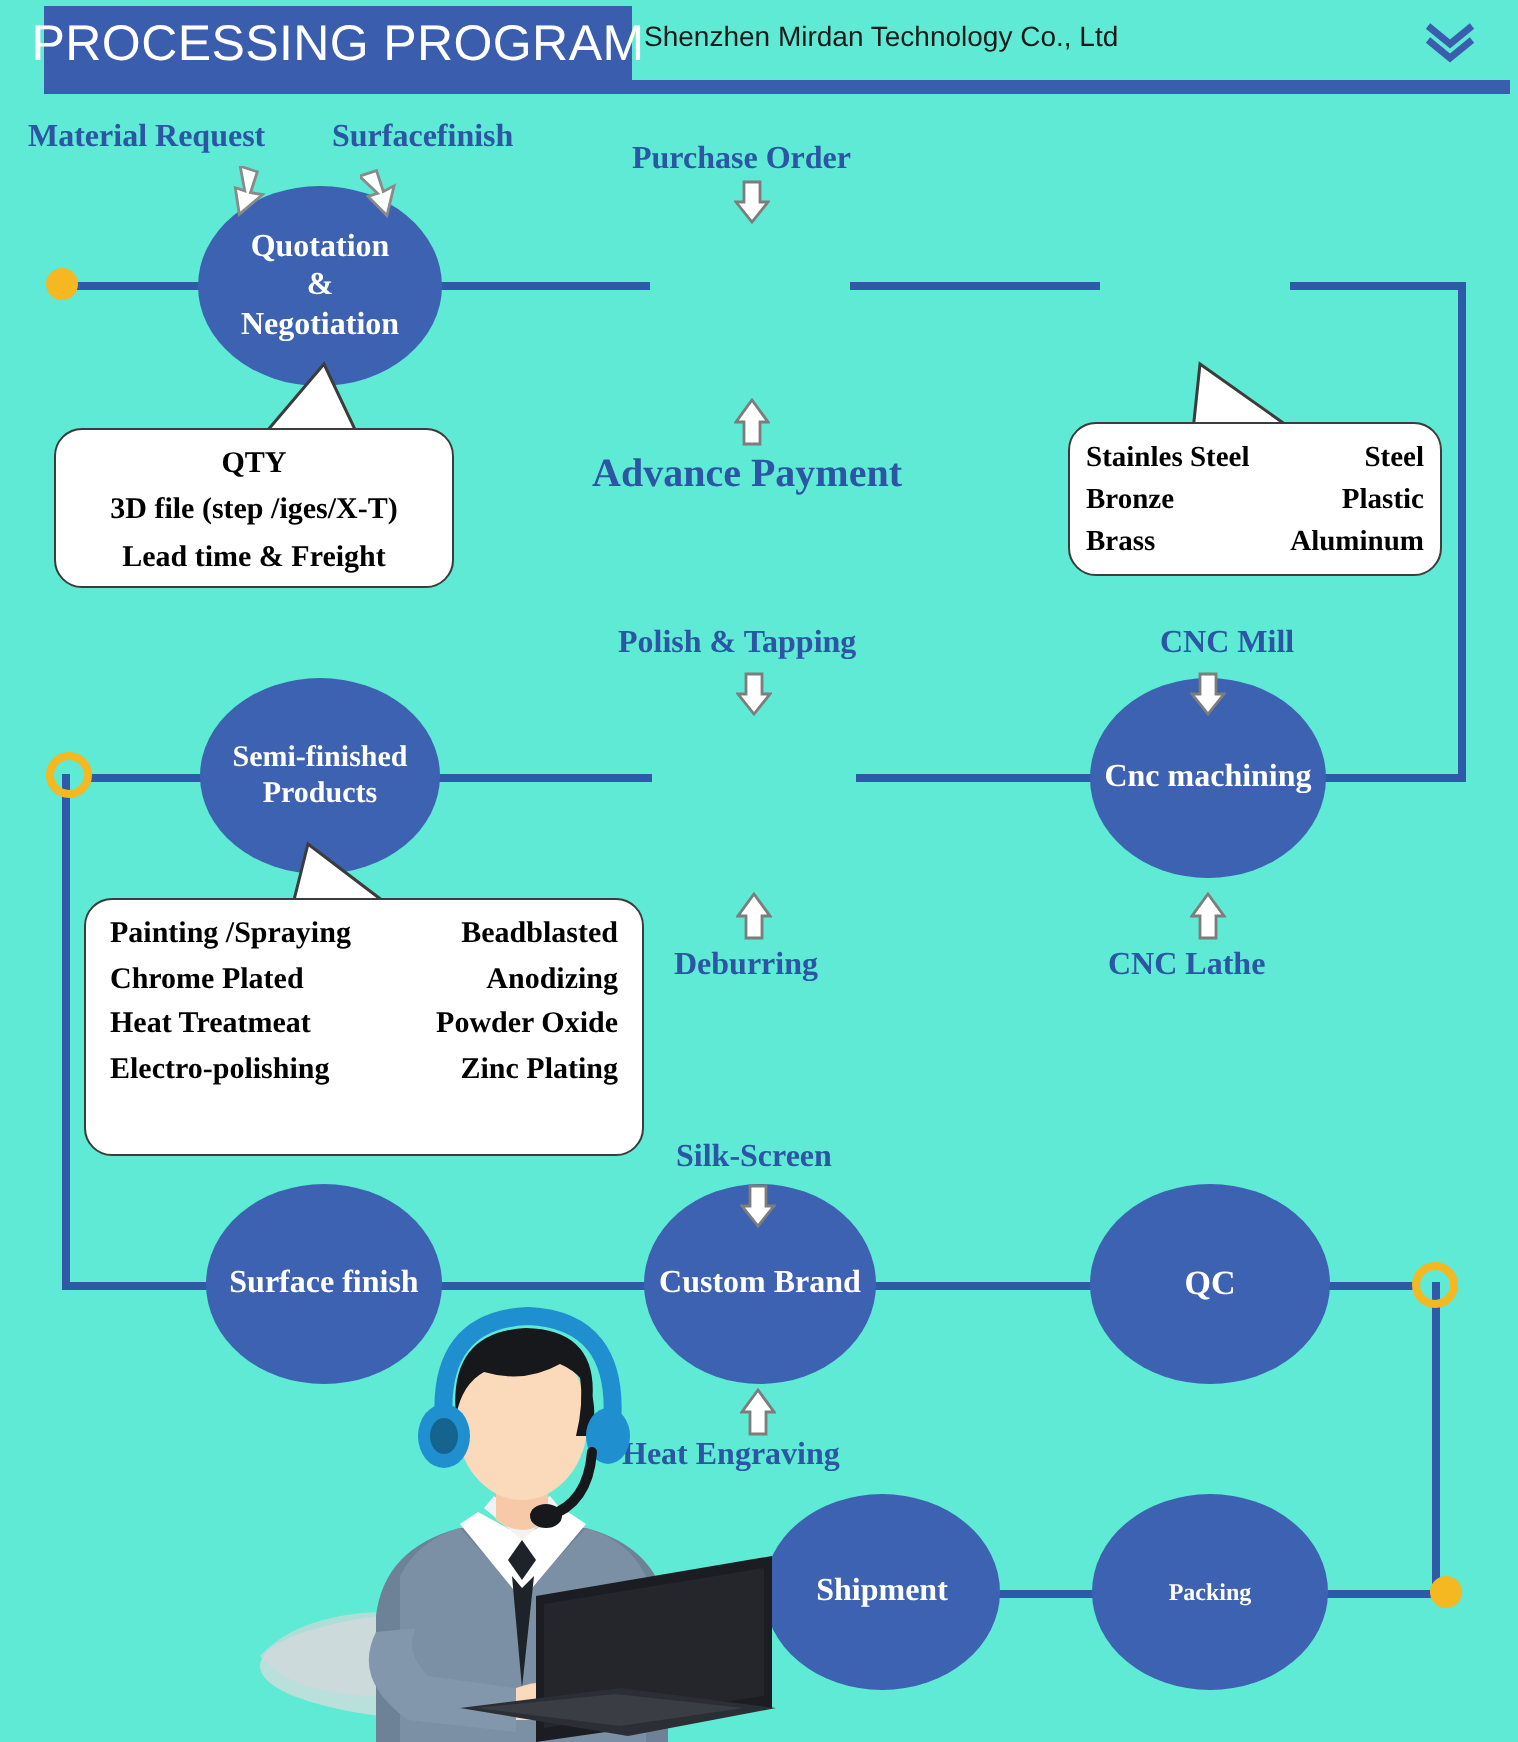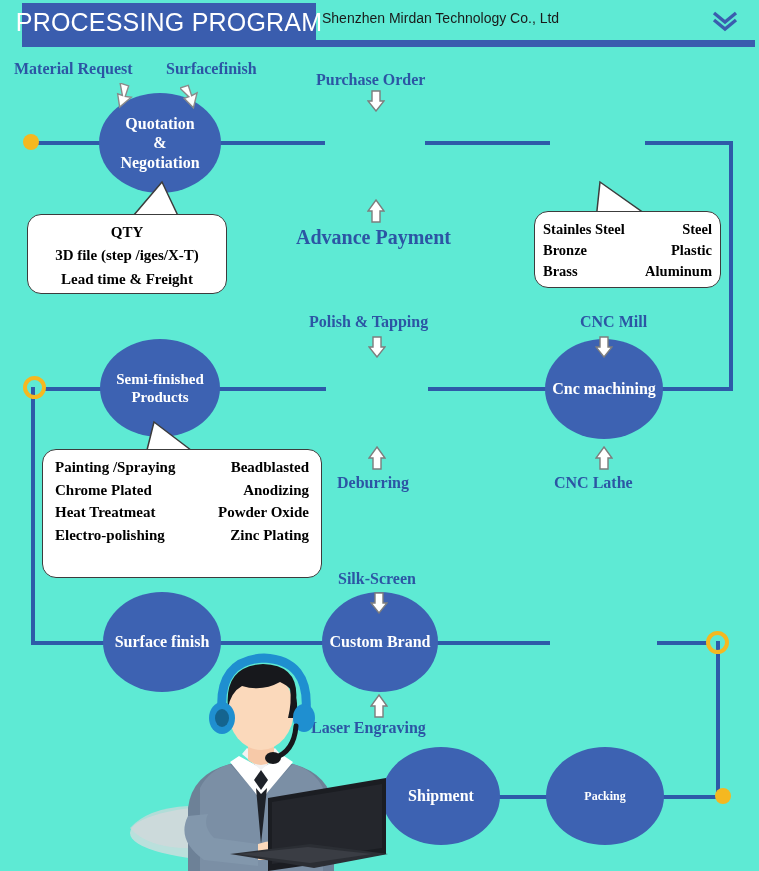--- a/index.html
+++ b/index.html
@@ -137,20 +137,23 @@
   </div>
 
   <div class="node" style="left:103px;top:592px;width:118px;height:100px;font-size:16px;">
     <span>Surface finish</span>
   </div>
 
   <div class="node" style="left:322px;top:592px;width:116px;height:100px;font-size:16px;">
     <span>Custom  Brand</span>
   </div>
 
+  <div class="node" style="left:545px;top:592px;width:120px;height:100px;font-size:17px;">
+    <span>QC</span>
+  </div>
 
   <div class="node" style="left:382px;top:747px;width:118px;height:98px;font-size:16px;">
     <span>Shipment</span>
   </div>
 
   <div class="node" style="left:546px;top:747px;width:118px;height:98px;font-size:12px;">
     <span>Packing</span>
   </div>
 
   <div class="lbl" style="left:14px;top:60px;font-size:16px;text-align:right;">Material Request</div>
@@ -209,21 +212,21 @@
     </svg>
   </div>
 
   <div class="lbl" style="left:338px;top:570px;font-size:16px;">Silk-Screen</div>
   <div class="arw" style="left:370px;top:592px;">
     <svg width="18" height="22" viewBox="0 0 18 22">
       <path d="M5 1 L13 1 L13 11 L17 11 L9 21 L1 11 L5 11 Z" fill="#ffffff" stroke="#7d7d7d" stroke-width="1.4"></path>
     </svg>
   </div>
 
-  <div class="lbl" style="left:311px;top:719px;font-size:16px;">Laser Engraving</div>
+  <div class="lbl" style="left:311px;top:719px;font-size:16px;">Heat Engraving</div>
   <div class="arw" style="left:370px;top:694px;">
     <svg width="18" height="24" viewBox="0 0 18 24">
       <path d="M9 1 L17 12 L13 12 L13 23 L5 23 L5 12 L1 12 Z" fill="#ffffff" stroke="#7d7d7d" stroke-width="1.4"></path>
     </svg>
   </div>
 
   <div class="pointer" style="left:110px;top:180px;">
     <svg width="80" height="45" viewBox="0 0 80 45">
       <path d="M52 2 L18 42 L70 40 Z" fill="#ffffff" stroke="#3c3c3c" stroke-width="1.5"></path>
       <path d="M20 41 L69 39" stroke="#ffffff" stroke-width="3"></path>

